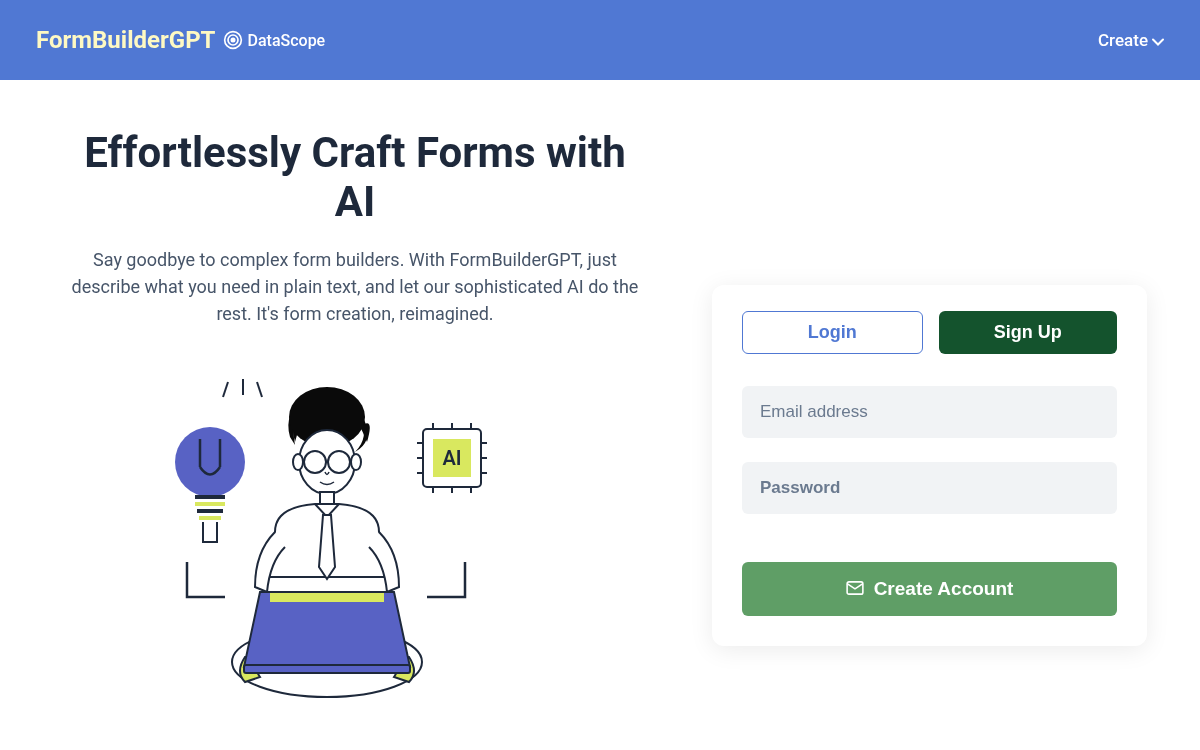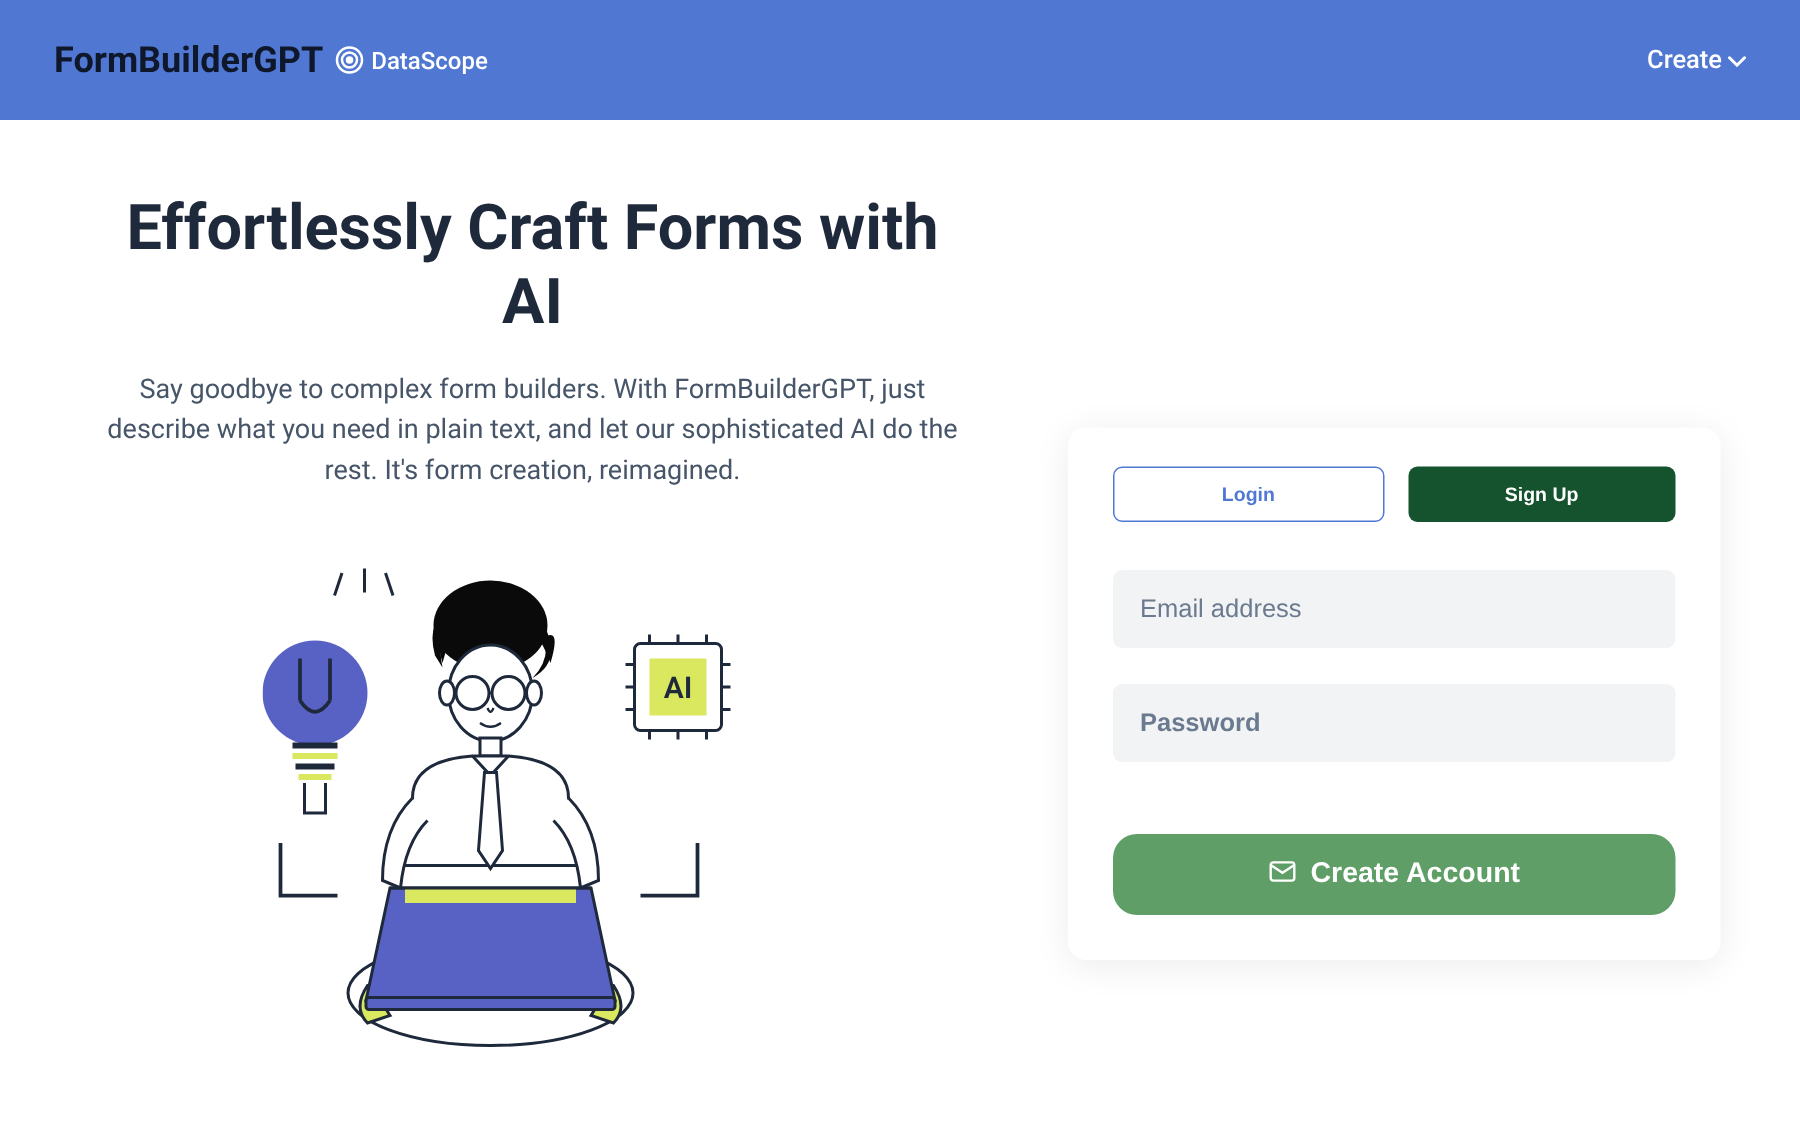--- a/index.html
+++ b/index.html
@@ -21,21 +21,21 @@
       align-items: center;
       justify-content: space-between;
       padding: 0 36px;
     }
     .logo-group {
       display: flex;
       align-items: center;
       gap: 8px;
     }
     .logo-text {
-      color: #0f172a;
+      color: #fef9c3;
       font-size: 24px;
       font-weight: 700;
     }
     .logo-subtext {
       color: #ffffff;
       font-size: 16px;
       font-weight: 500;
       display: flex;
       align-items: center;
       gap: 4px;
@@ -98,21 +98,21 @@
       padding: 26px 30px 30px 30px;
     }
     .tab-row {
       display: flex;
       gap: 16px;
       margin-bottom: 32px;
     }
     .tab-btn {
       flex: 1;
       padding: 10px 0;
-      font-size: 13px;
+      font-size: 18px;
       font-weight: 600;
       border-radius: 6px;
       text-align: center;
       cursor: pointer;
       border: none;
     }
     .tab-login {
       background: #ffffff;
       color: #5078d3;
       border: 1.5px solid #5078d3;
@@ -137,21 +137,21 @@
     }
     .input-field:last-of-type {
       margin-bottom: 48px;
       font-weight: bold;
     }
     .create-btn {
       width: 100%;
       background: #5f9e66;
       color: #ffffff;
       border: none;
-      border-radius: 16px;
+      border-radius: 6px;
       padding: 16px 0;
       font-size: 19px;
       font-weight: 600;
       cursor: pointer;
       display: flex;
       align-items: center;
       justify-content: center;
       gap: 10px;
     }
     .mail-icon {

